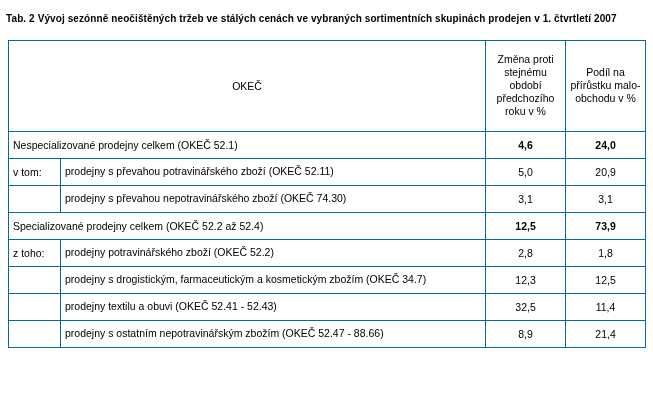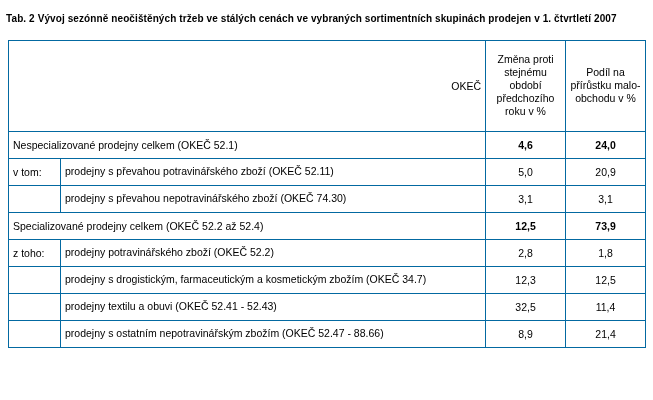--- a/index.html
+++ b/index.html
@@ -34,21 +34,21 @@
   }
   table.tbl td, table.tbl th {
     border: 1px solid #0369a1;
     font-size: 10.5px;
     font-weight: normal;
     vertical-align: middle;
     padding: 2px 4px;
   }
   
   .hd-okec {
-    text-align: right;
+    text-align: center;
     vertical-align: middle;
     height: 86px;
     font-size: 11px;
   }
   .hd-num {
     text-align: center;
     vertical-align: middle;
     font-size: 10.5px;
     line-height: 1.25;
   }

